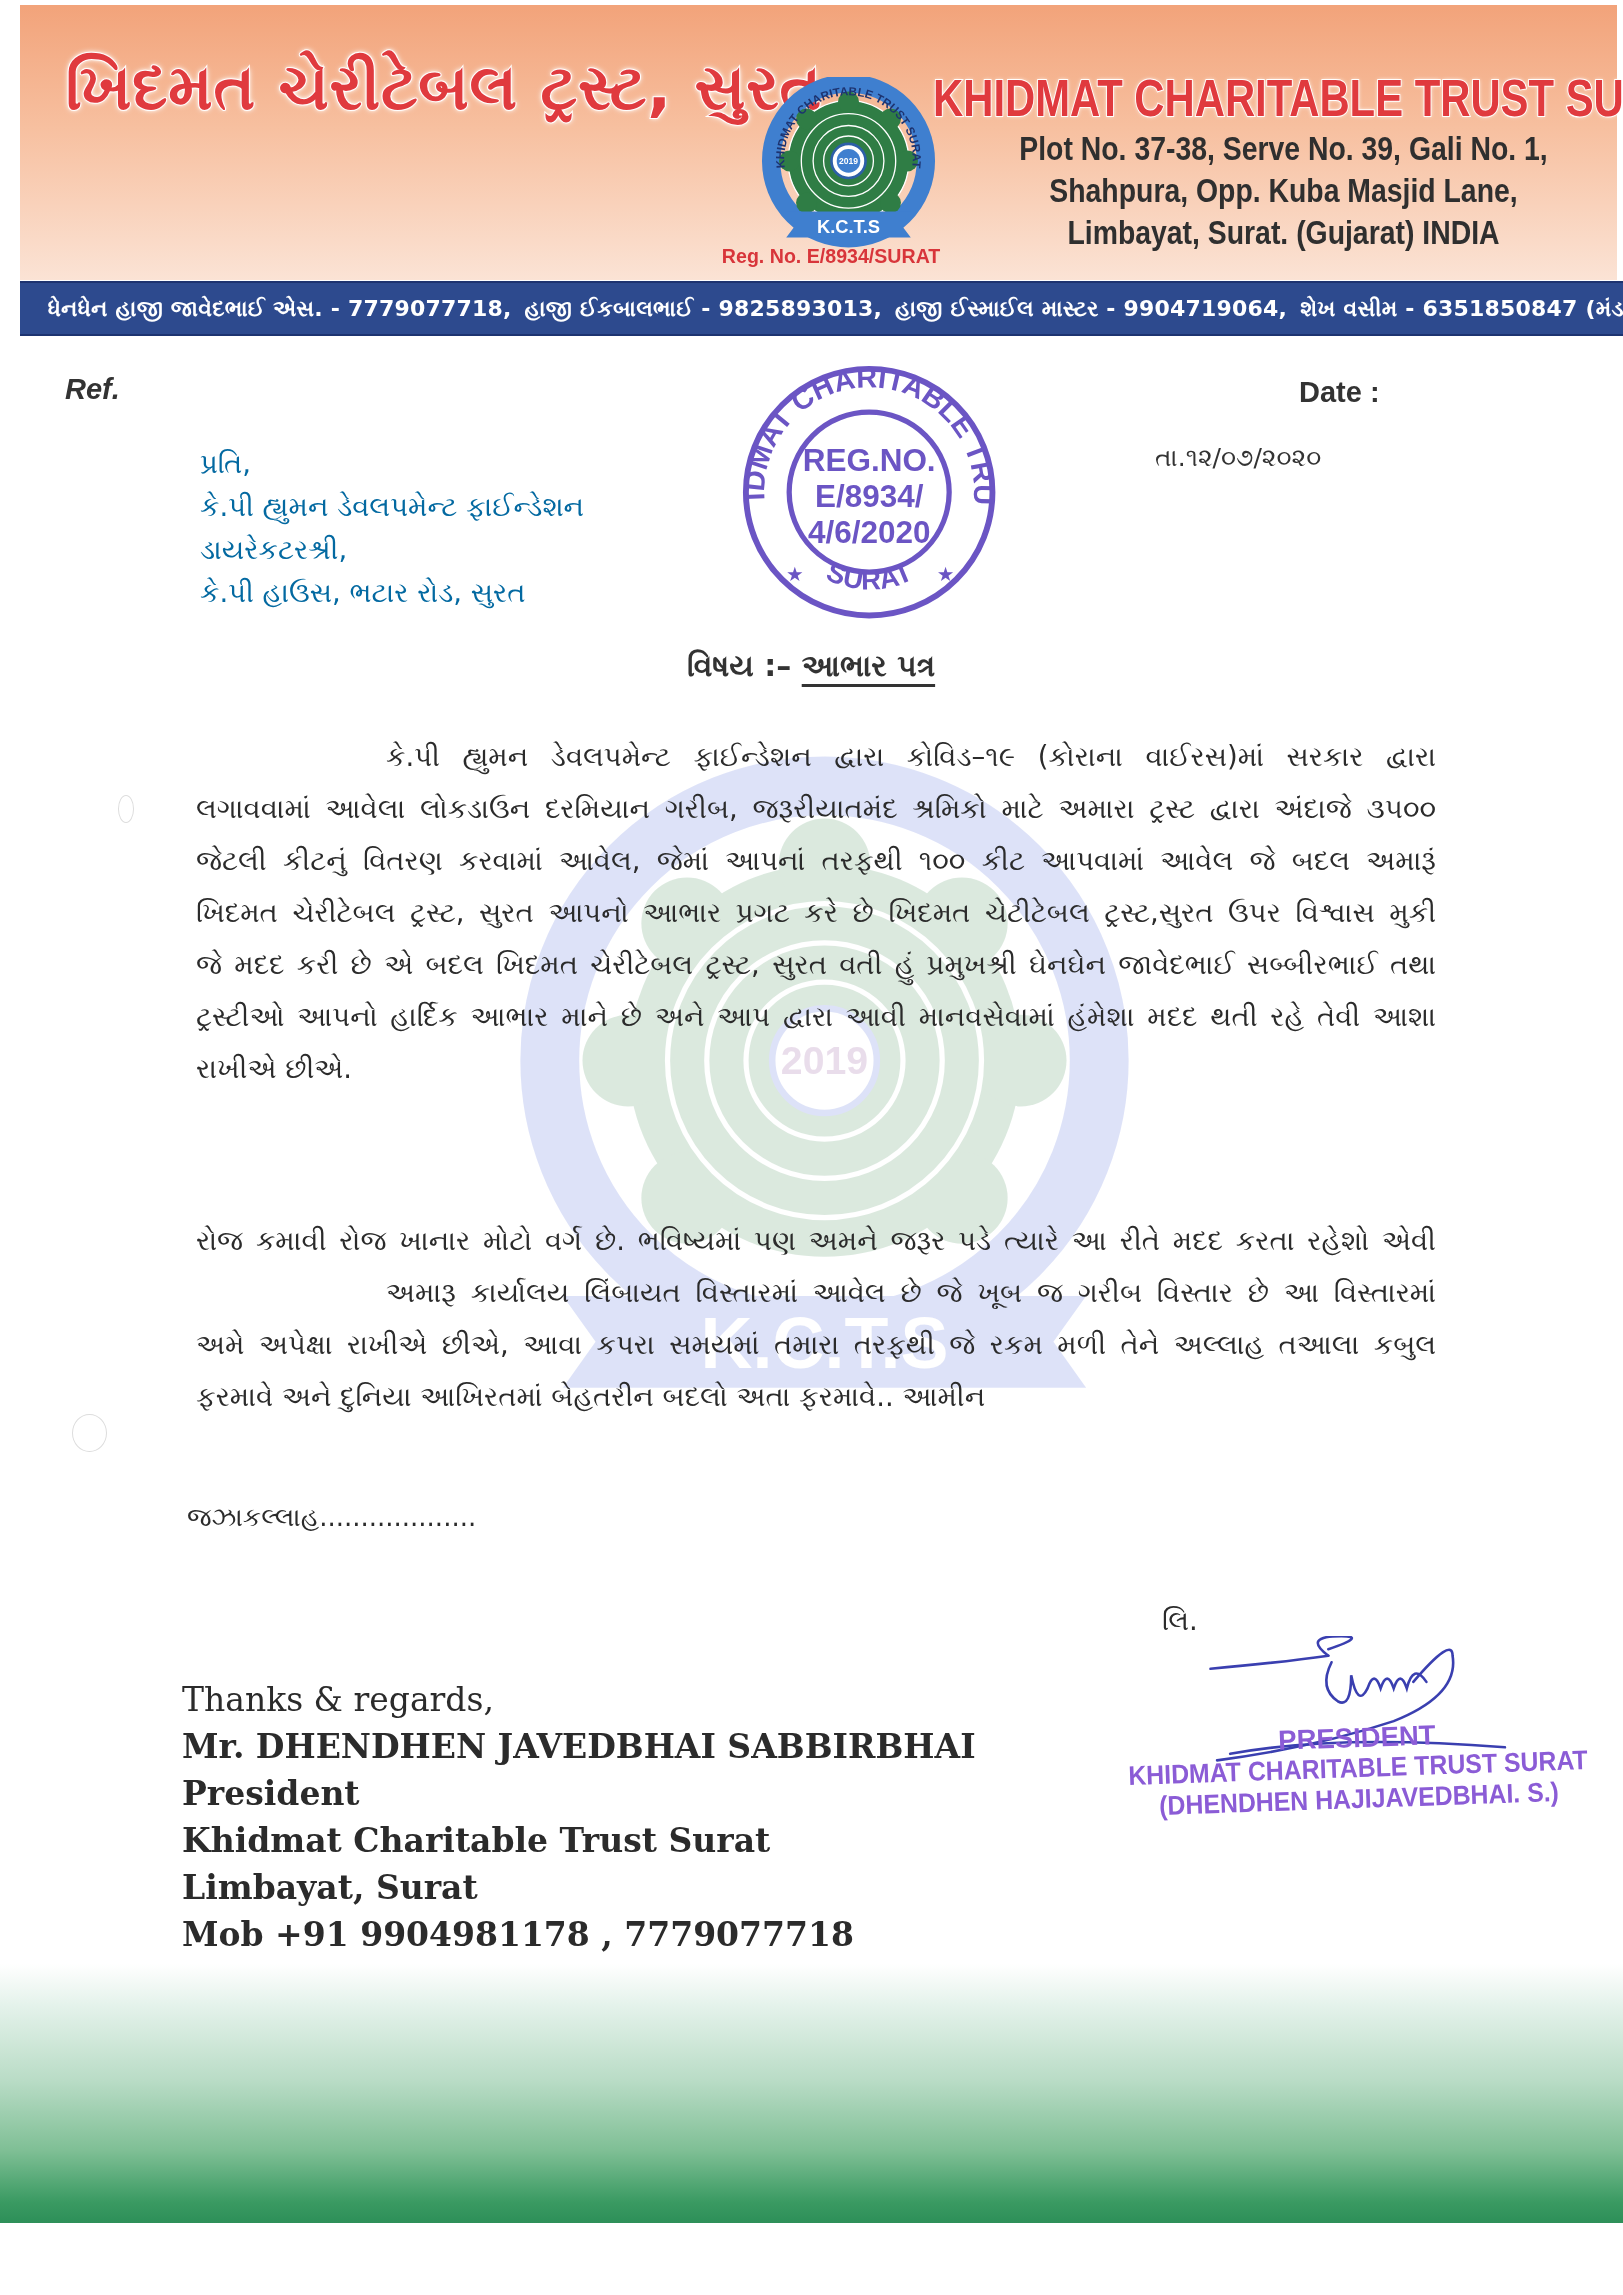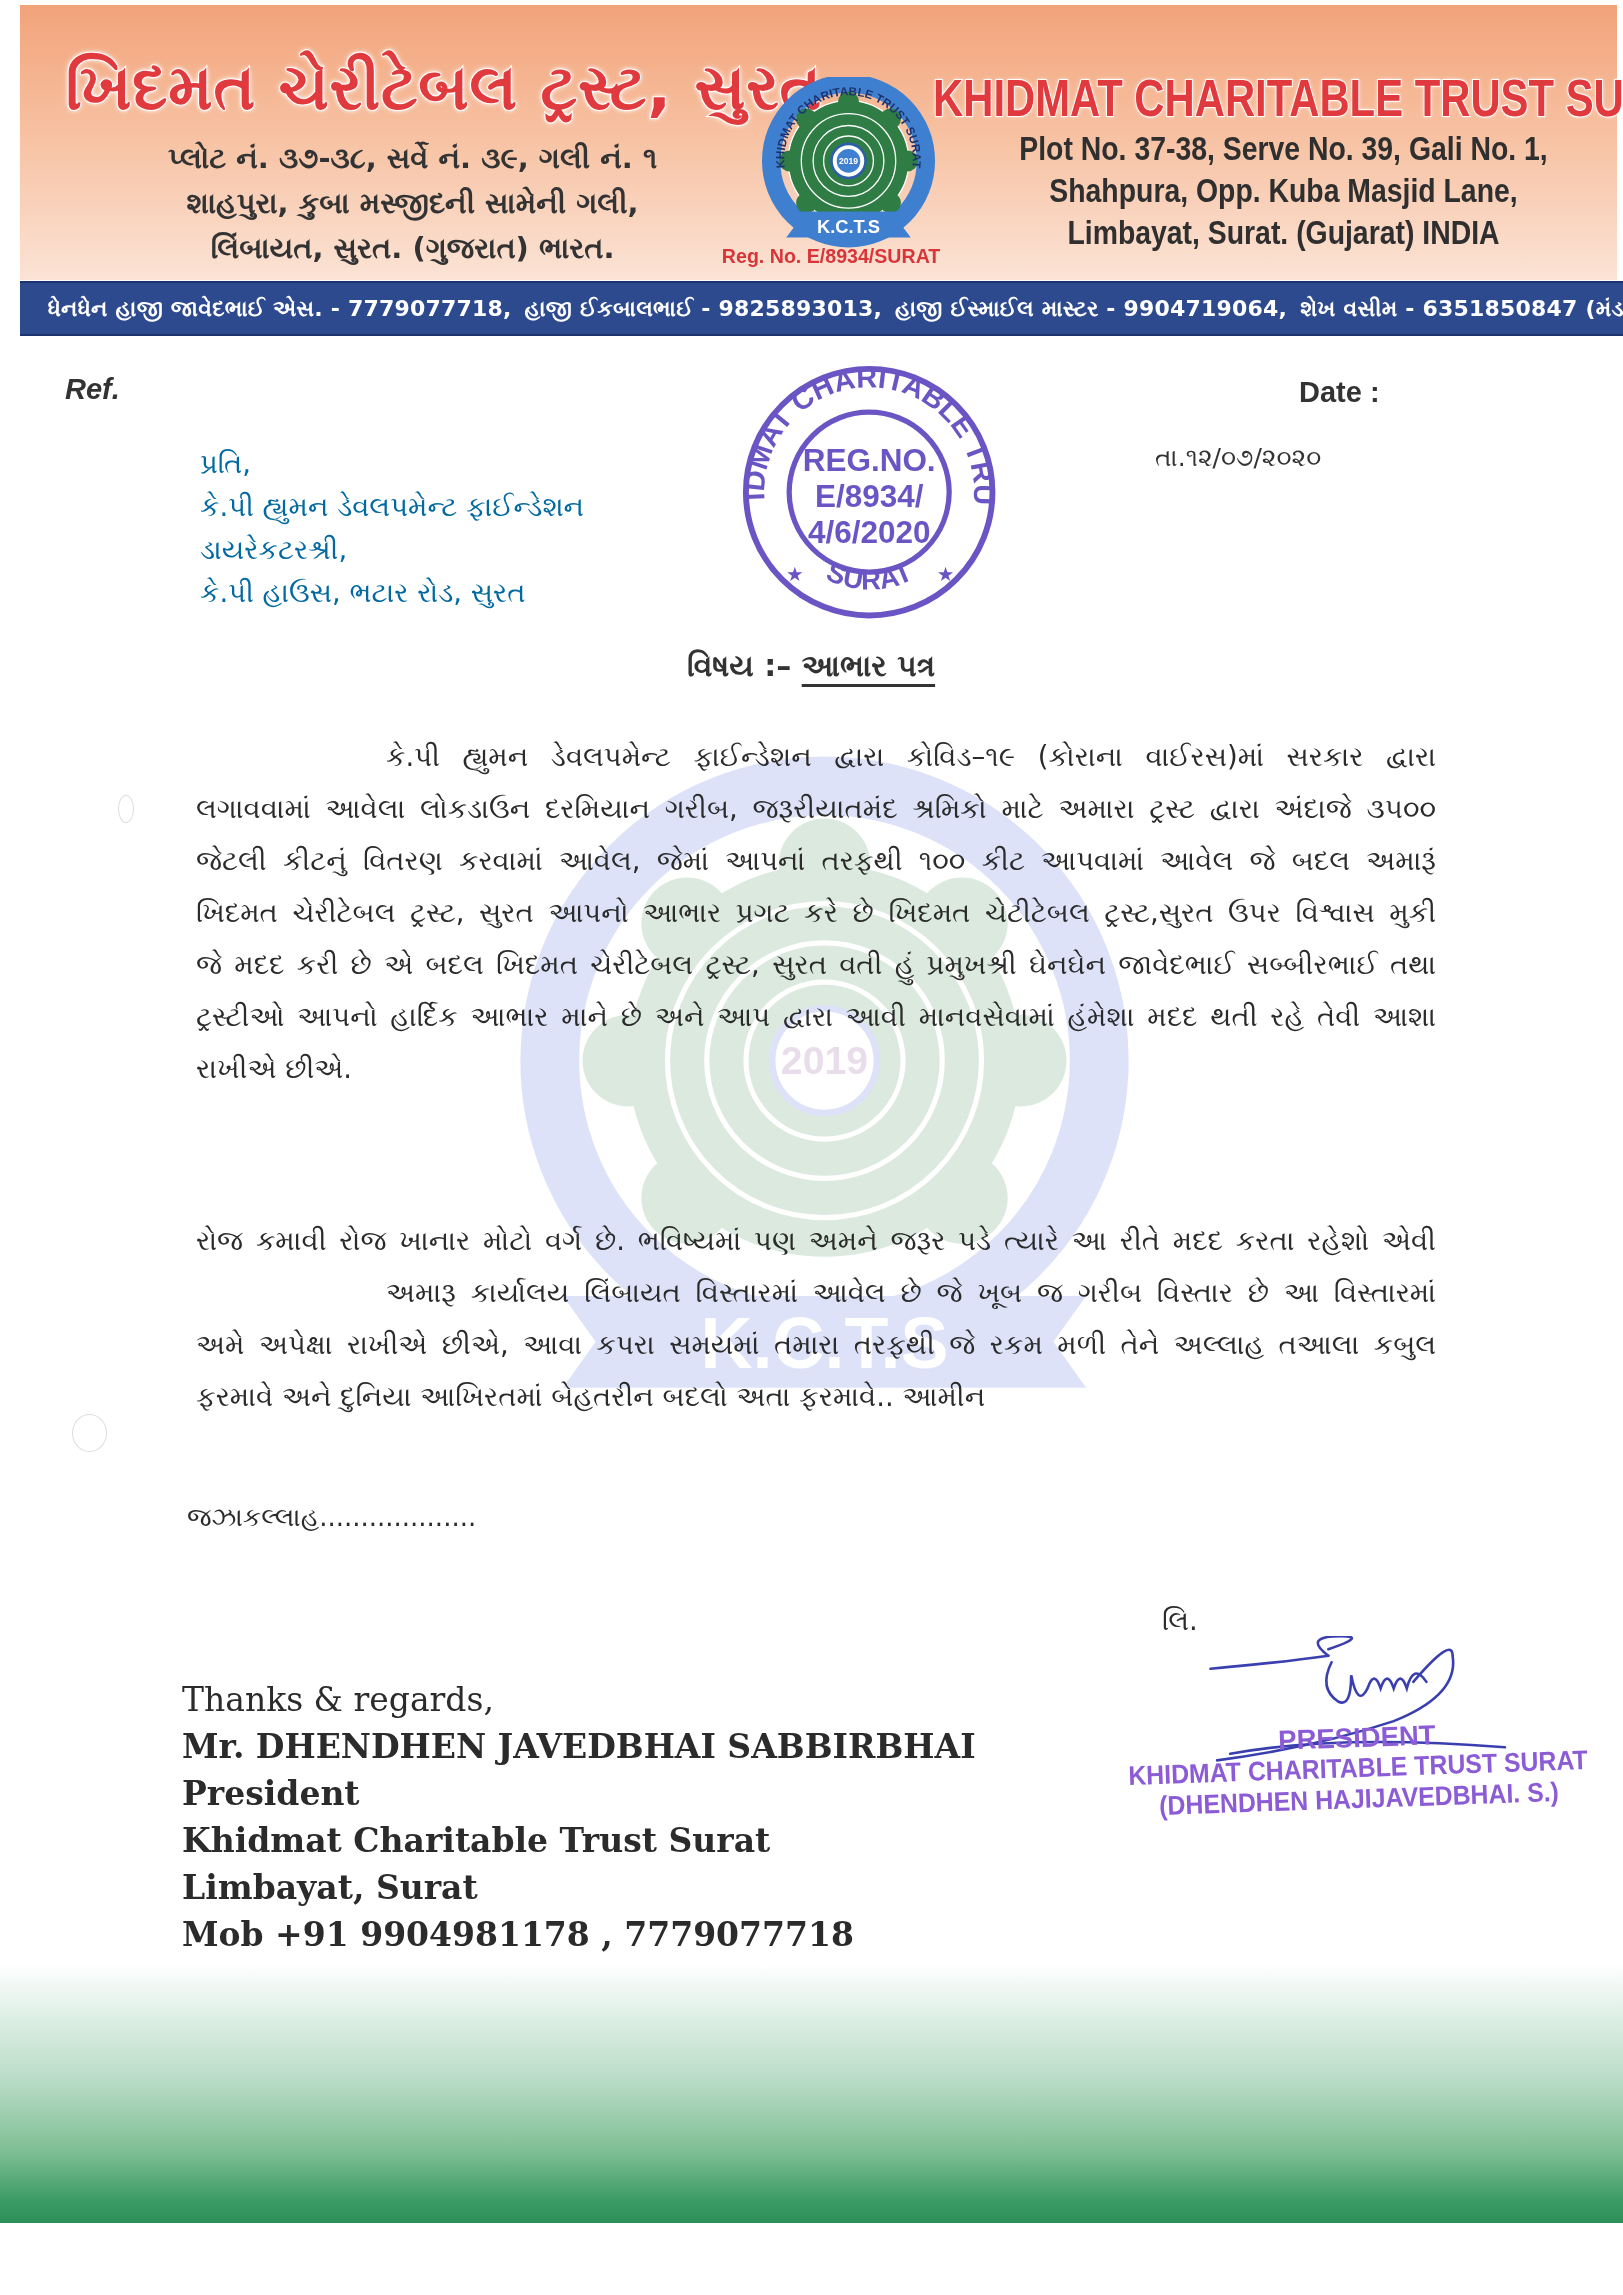--- a/index.html
+++ b/index.html
@@ -49,25 +49,20 @@
     background:linear-gradient(180deg,#ffffff 0%,#e6f3ec 15%,#b9dcc6 45%,#7fbf95 72%,#3a9a62 92%,#2d8f58 100%);}
   .punch{position:absolute;border:1.3px solid #ddd;border-radius:50%;}
 </style>
 </head>
 <body>
 
 <div class="page">
 
   <div class="header">
     <div class="guj-title">ખિદમત ચેરીટેબલ ટ્રસ્ટ, સુરત</div>
-    <div class="guj-addr">
-      <div>પ્લોટ નં. ૩૭-૩૮, સર્વે નં. ૩૯, ગલી નં. ૧</div>
-      <div>શાહપુરા, કુબા મસ્જીદની સામેની ગલી,</div>
-      <div>લિંબાયત, સુરત. (ગુજરાત) ભારત.</div>
-    </div>
 
     <svg class="logo" viewBox="0 0 270 270">
       <circle cx="135" cy="128" r="118" fill="none" stroke="#3f7fcf" stroke-width="28"></circle>
       <g fill="#2f7d45" stroke="#fff" stroke-width="2">
         <circle cx="135" cy="128" r="92"></circle>
         <circle cx="135" cy="128" r="72"></circle>
         <circle cx="135" cy="128" r="54"></circle>
         <circle cx="135" cy="128" r="38"></circle>
       </g>
       <g fill="#2f7d45">

